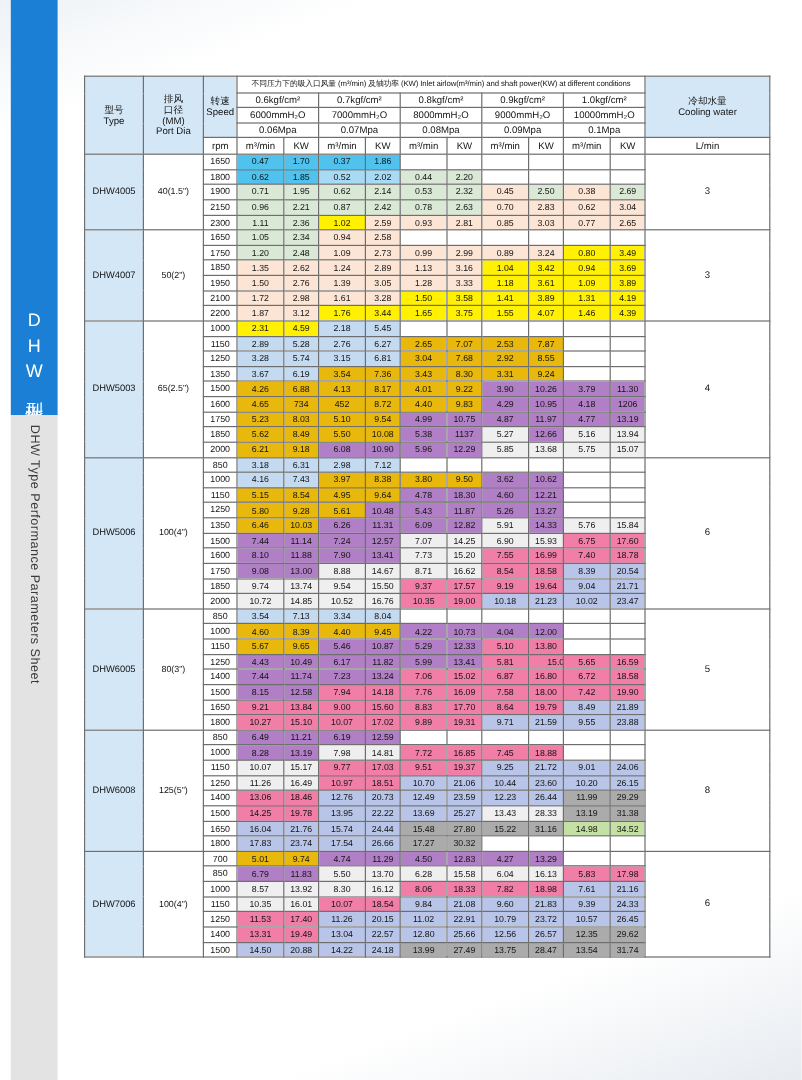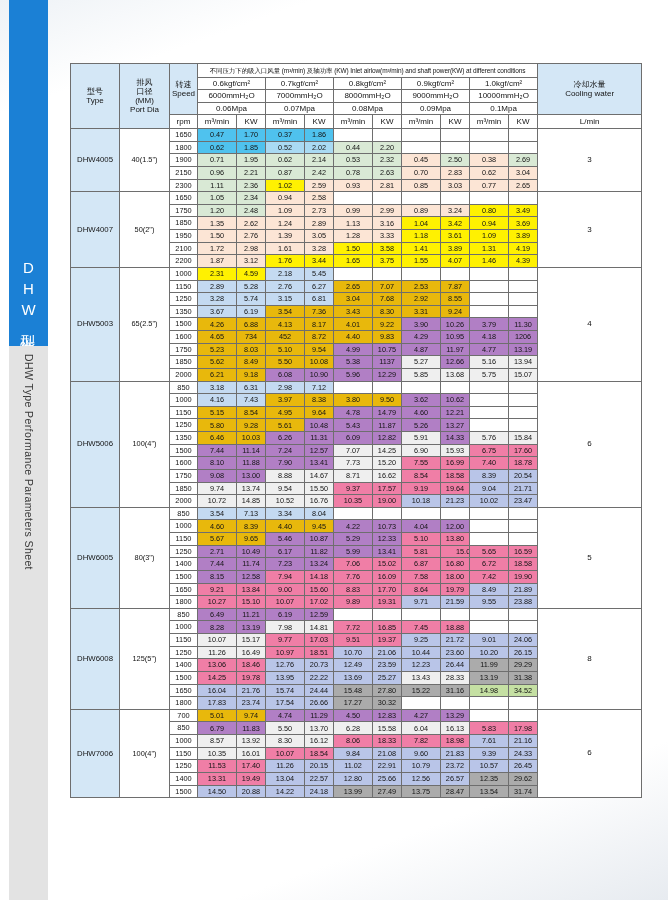--- a/index.html
+++ b/index.html
@@ -411,21 +411,21 @@
             <td class="val" style="background: rgb(255, 255, 255);"></td>
             <td class="val" style="background: rgb(255, 255, 255);"></td>
           </tr>
           <tr>
             <td class="rpmc">1150</td>
             <td class="val" style="background: rgb(232, 184, 12);">5.15</td>
             <td class="val" style="background: rgb(232, 184, 12);">8.54</td>
             <td class="val" style="background: rgb(232, 184, 12);">4.95</td>
             <td class="val" style="background: rgb(232, 184, 12);">9.64</td>
             <td class="val" style="background: rgb(177, 127, 197);">4.78</td>
-            <td class="val" style="background: rgb(177, 127, 197);">14.79</td>
+            <td class="val" style="background: rgb(177, 127, 197);">18.30</td>
             <td class="val" style="background: rgb(177, 127, 197);">4.60</td>
             <td class="val" style="background: rgb(177, 127, 197);">12.21</td>
             <td class="val" style="background: rgb(255, 255, 255);"></td>
             <td class="val" style="background: rgb(255, 255, 255);"></td>
           </tr>
           <tr>
             <td class="rpmc">1250</td>
             <td class="val" style="background: rgb(232, 184, 12);">5.80</td>
             <td class="val" style="background: rgb(232, 184, 12);">9.28</td>
             <td class="val" style="background: rgb(232, 184, 12);">5.61</td>
@@ -552,21 +552,21 @@
             <td class="val" style="background: rgb(177, 127, 197);">10.87</td>
             <td class="val" style="background: rgb(177, 127, 197);">5.29</td>
             <td class="val" style="background: rgb(177, 127, 197);">12.33</td>
             <td class="val" style="background: rgb(240, 126, 166);">5.10</td>
             <td class="val" style="background: rgb(240, 126, 166);">13.80</td>
             <td class="val" style="background: rgb(255, 255, 255);"></td>
             <td class="val" style="background: rgb(255, 255, 255);"></td>
           </tr>
           <tr>
             <td class="rpmc">1250</td>
-            <td class="val" style="background: rgb(177, 127, 197);">2.71</td>
+            <td class="val" style="background: rgb(177, 127, 197);">4.43</td>
             <td class="val" style="background: rgb(177, 127, 197);">10.49</td>
             <td class="val" style="background: rgb(177, 127, 197);">6.17</td>
             <td class="val" style="background: rgb(177, 127, 197);">11.82</td>
             <td class="val" style="background: rgb(177, 127, 197);">5.99</td>
             <td class="val" style="background: rgb(177, 127, 197);">13.41</td>
             <td class="val" style="background: rgb(240, 126, 166);">5.81</td>
             <td class="val" style="background: rgb(240, 126, 166); padding-left: 15px;">15.00</td>
             <td class="val" style="background: rgb(240, 126, 166);">5.65</td>
             <td class="val" style="background: rgb(240, 126, 166);">16.59</td>
           </tr>

